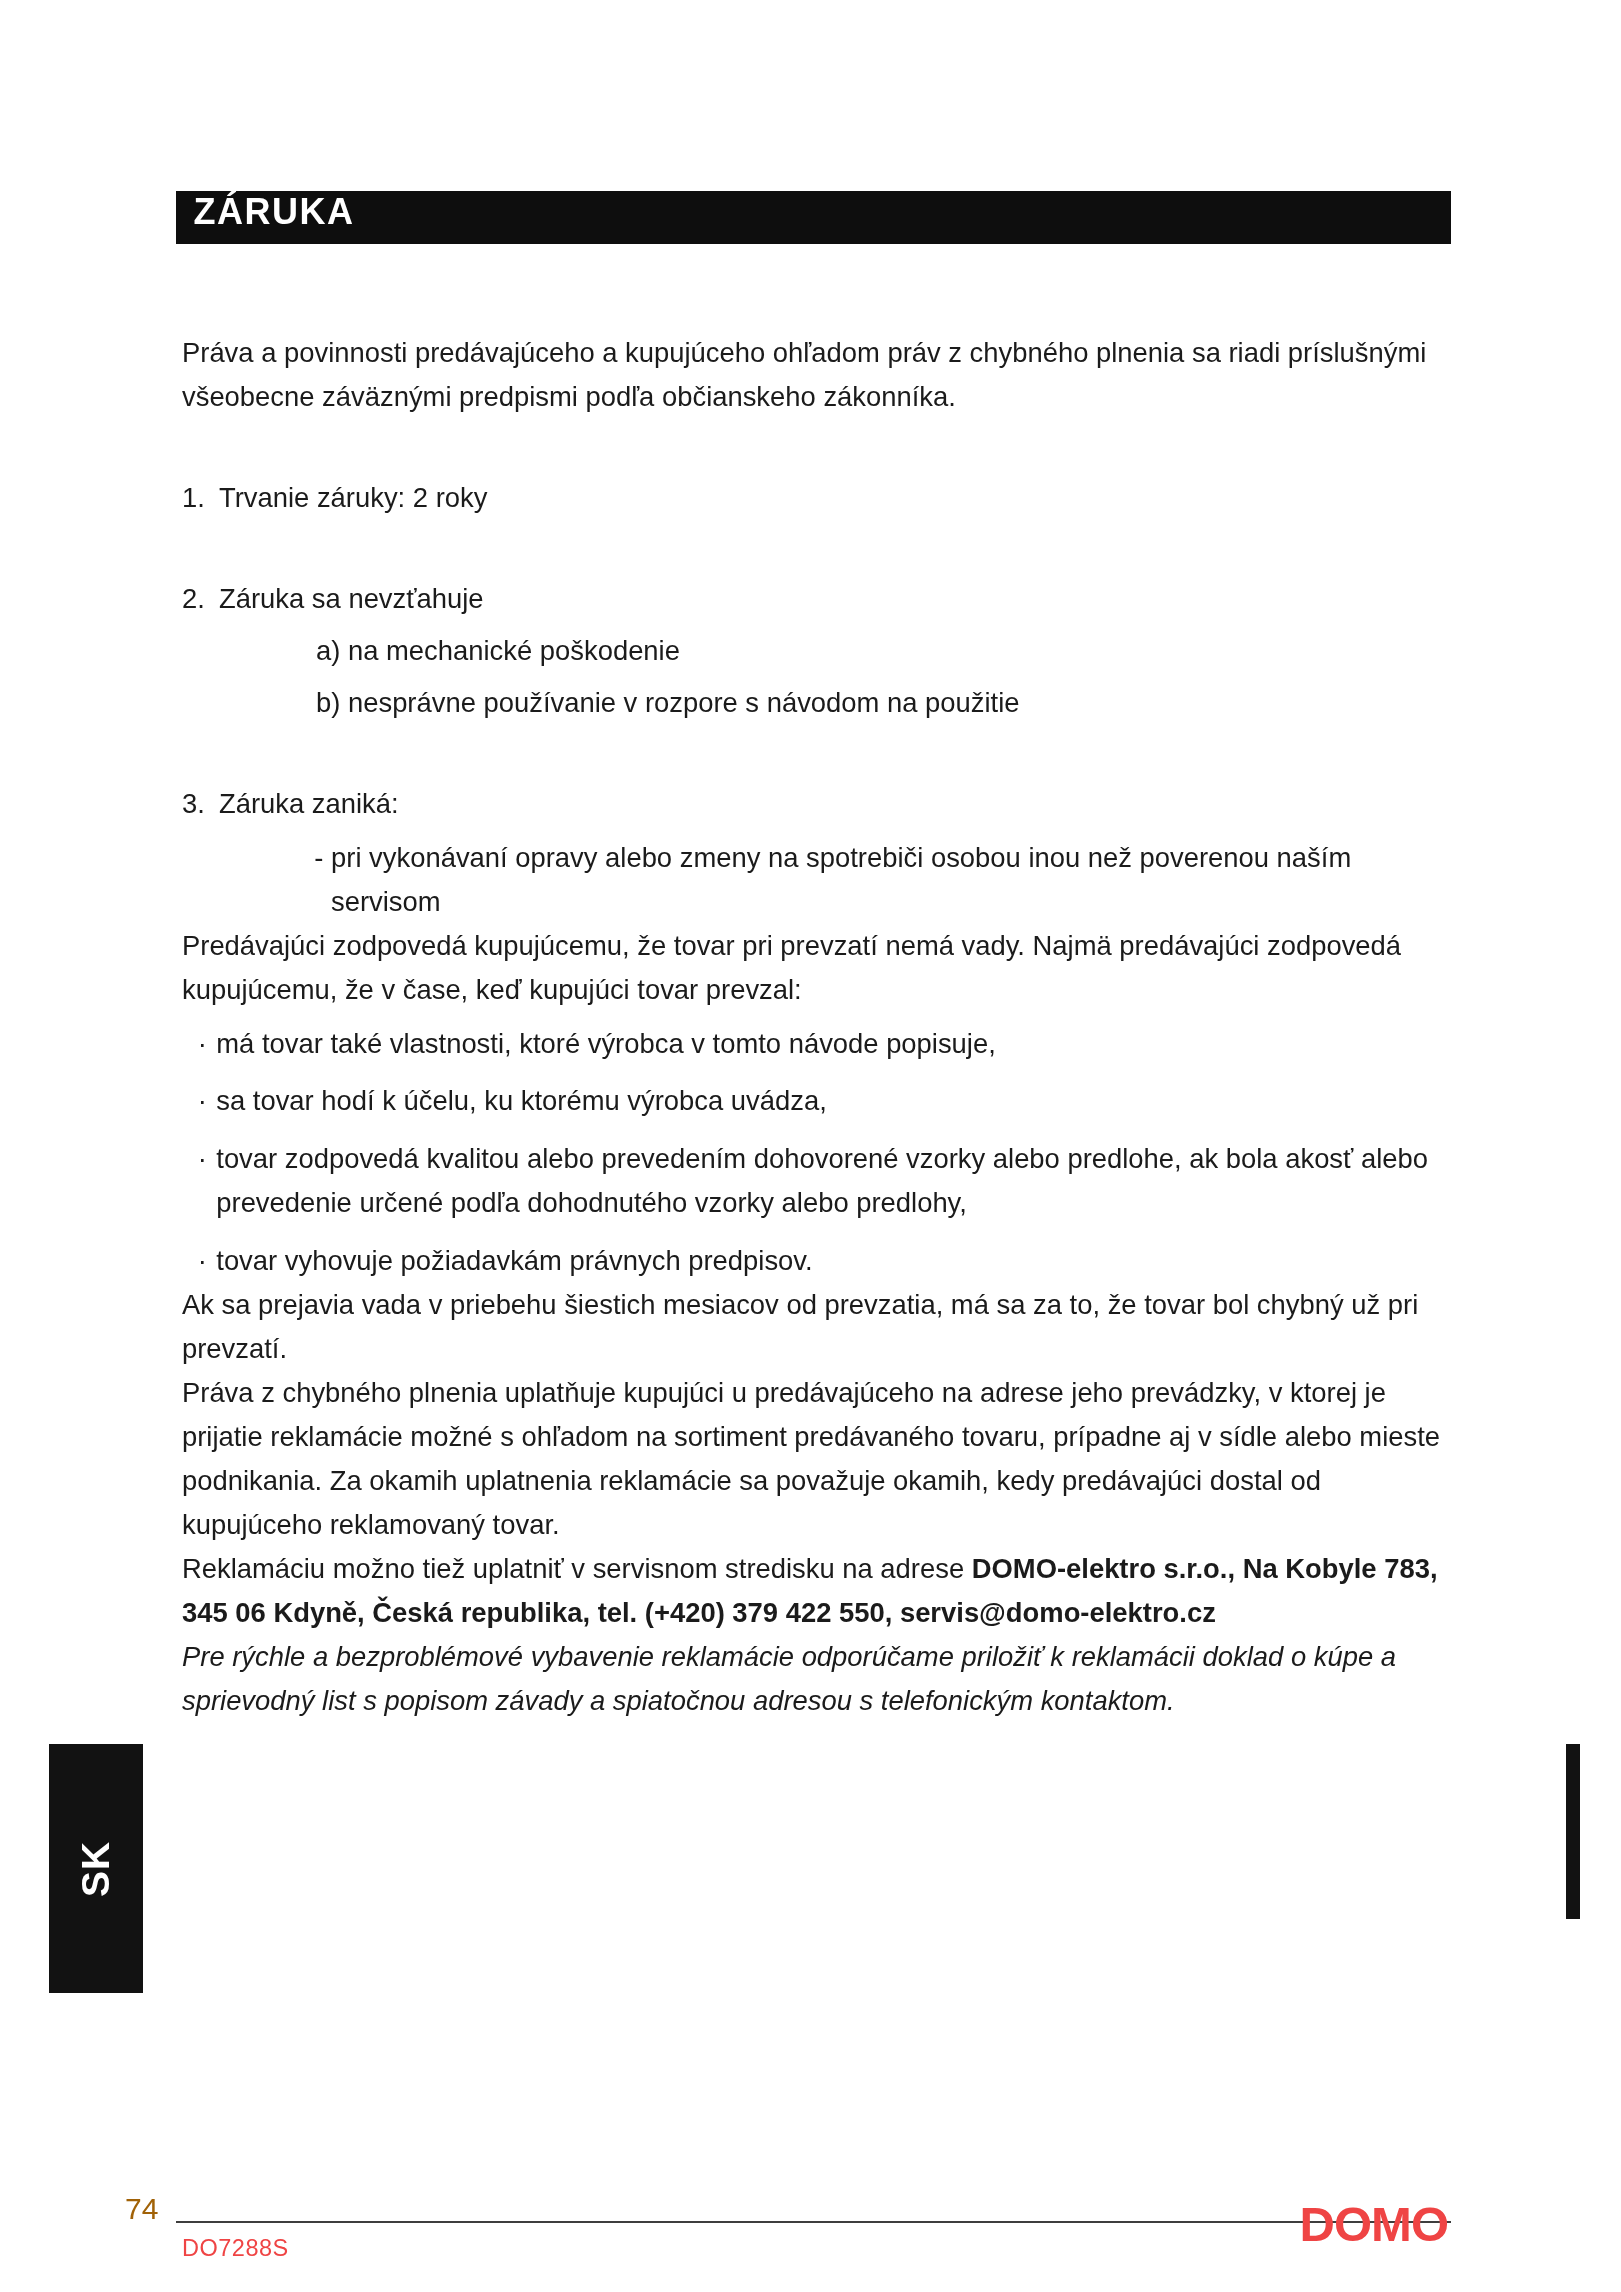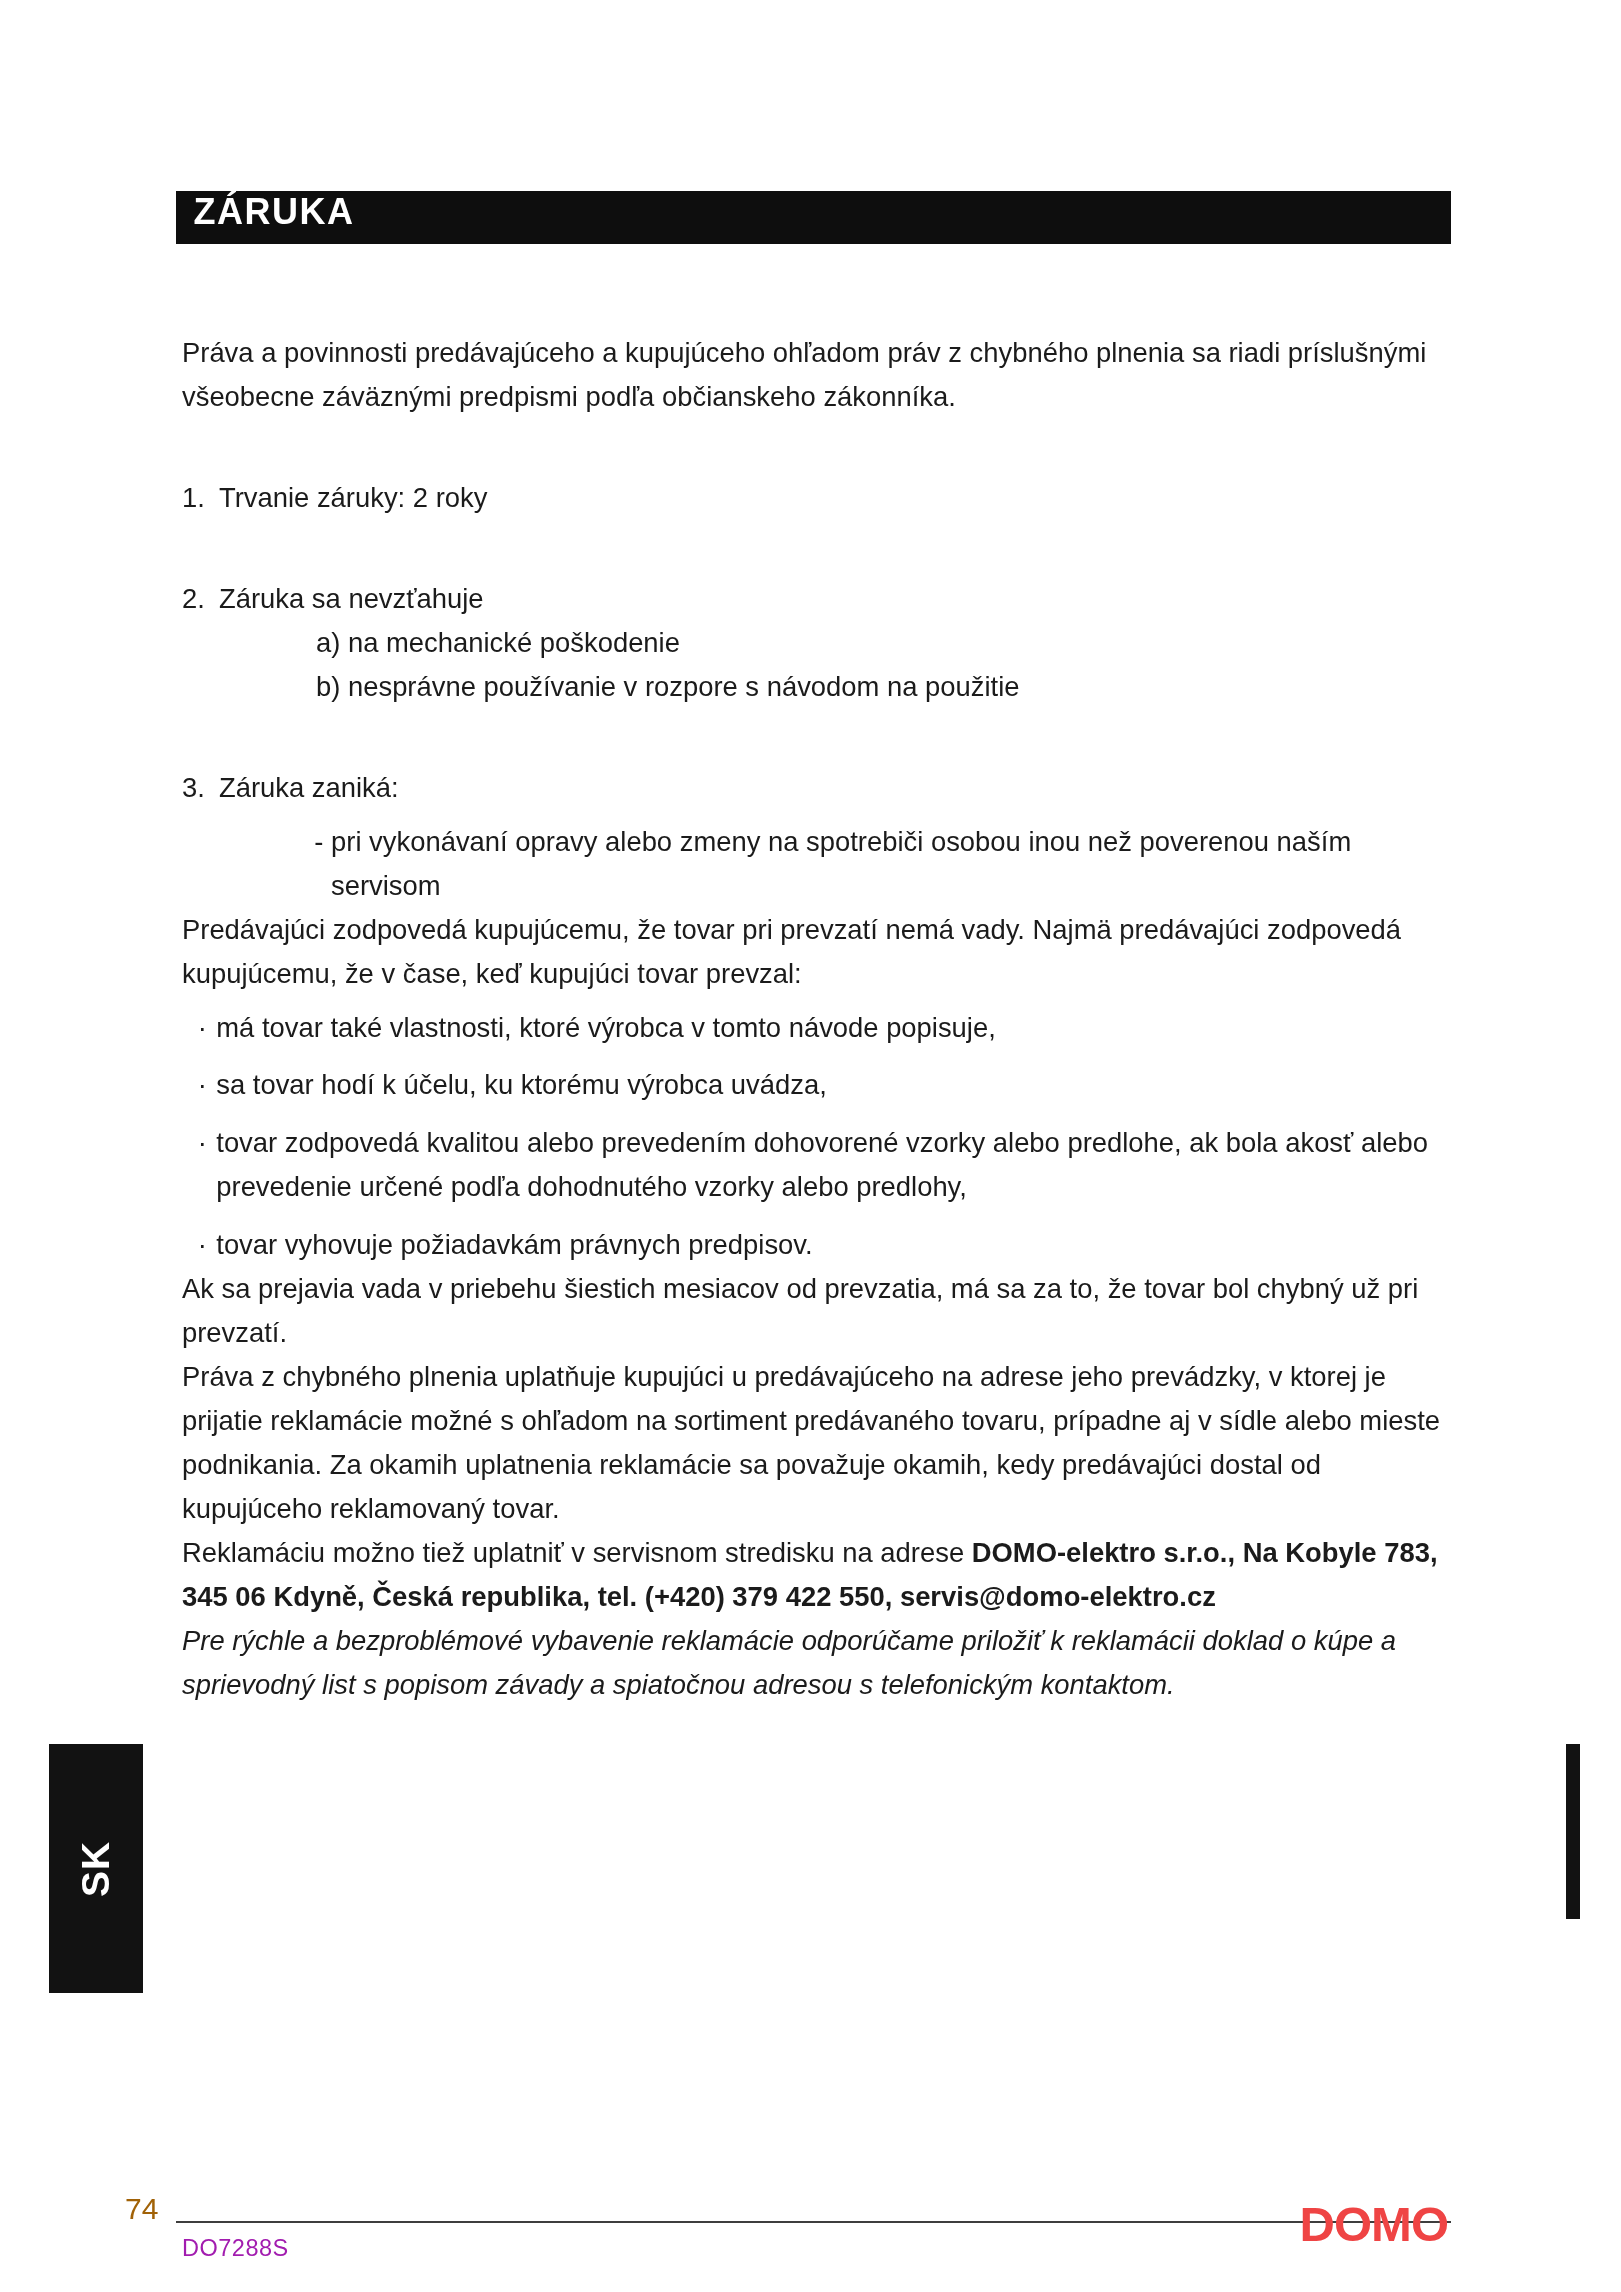--- a/index.html
+++ b/index.html
@@ -51,21 +51,21 @@
   .num-item .txt { flex: 1; }
 
   .sub { padding-left: 134px; }
   .dash { padding-left: 149px; text-indent: -16.7px; }
 
   .bullet { display: flex; }
   .bullet .marker { flex: 0 0 18.6px; margin-left: 15.7px; }
   .bullet .btxt { flex: 1; }
 
   .mt-item { margin-top: 57px; }
-  .mt-sub { margin-top: 0; }
+  .mt-sub { margin-top: 8px; }
   .mt-subsm { margin-top: 9.8px; }
   .mt-para { margin-top: 51px; }
   .mt-b { margin-top: 13.7px; }
   .mt-p { margin-top: 9.8px; }
   .mt-srv { margin-top: 11.8px; }
 
   .bold { font-weight: 700; }
   .italic-note { font-style: italic; }
 
   
@@ -113,21 +113,21 @@
     width: 1275px;
     height: 2px;
     background: #3d3d3d;
   }
   .model-number {
     position: absolute;
     left: 182px;
     top: 2235px;
     font-size: 23.5px;
     letter-spacing: 0.5px;
-    color: #a21caf;
+    color: #ef4444;
   }
   .brand-logo {
     position: absolute;
     left: 179px;
     top: 2196px;
     width: 1269px;
     text-align: right;
     font-size: 49px;
     font-weight: 800;
     letter-spacing: -1px;

